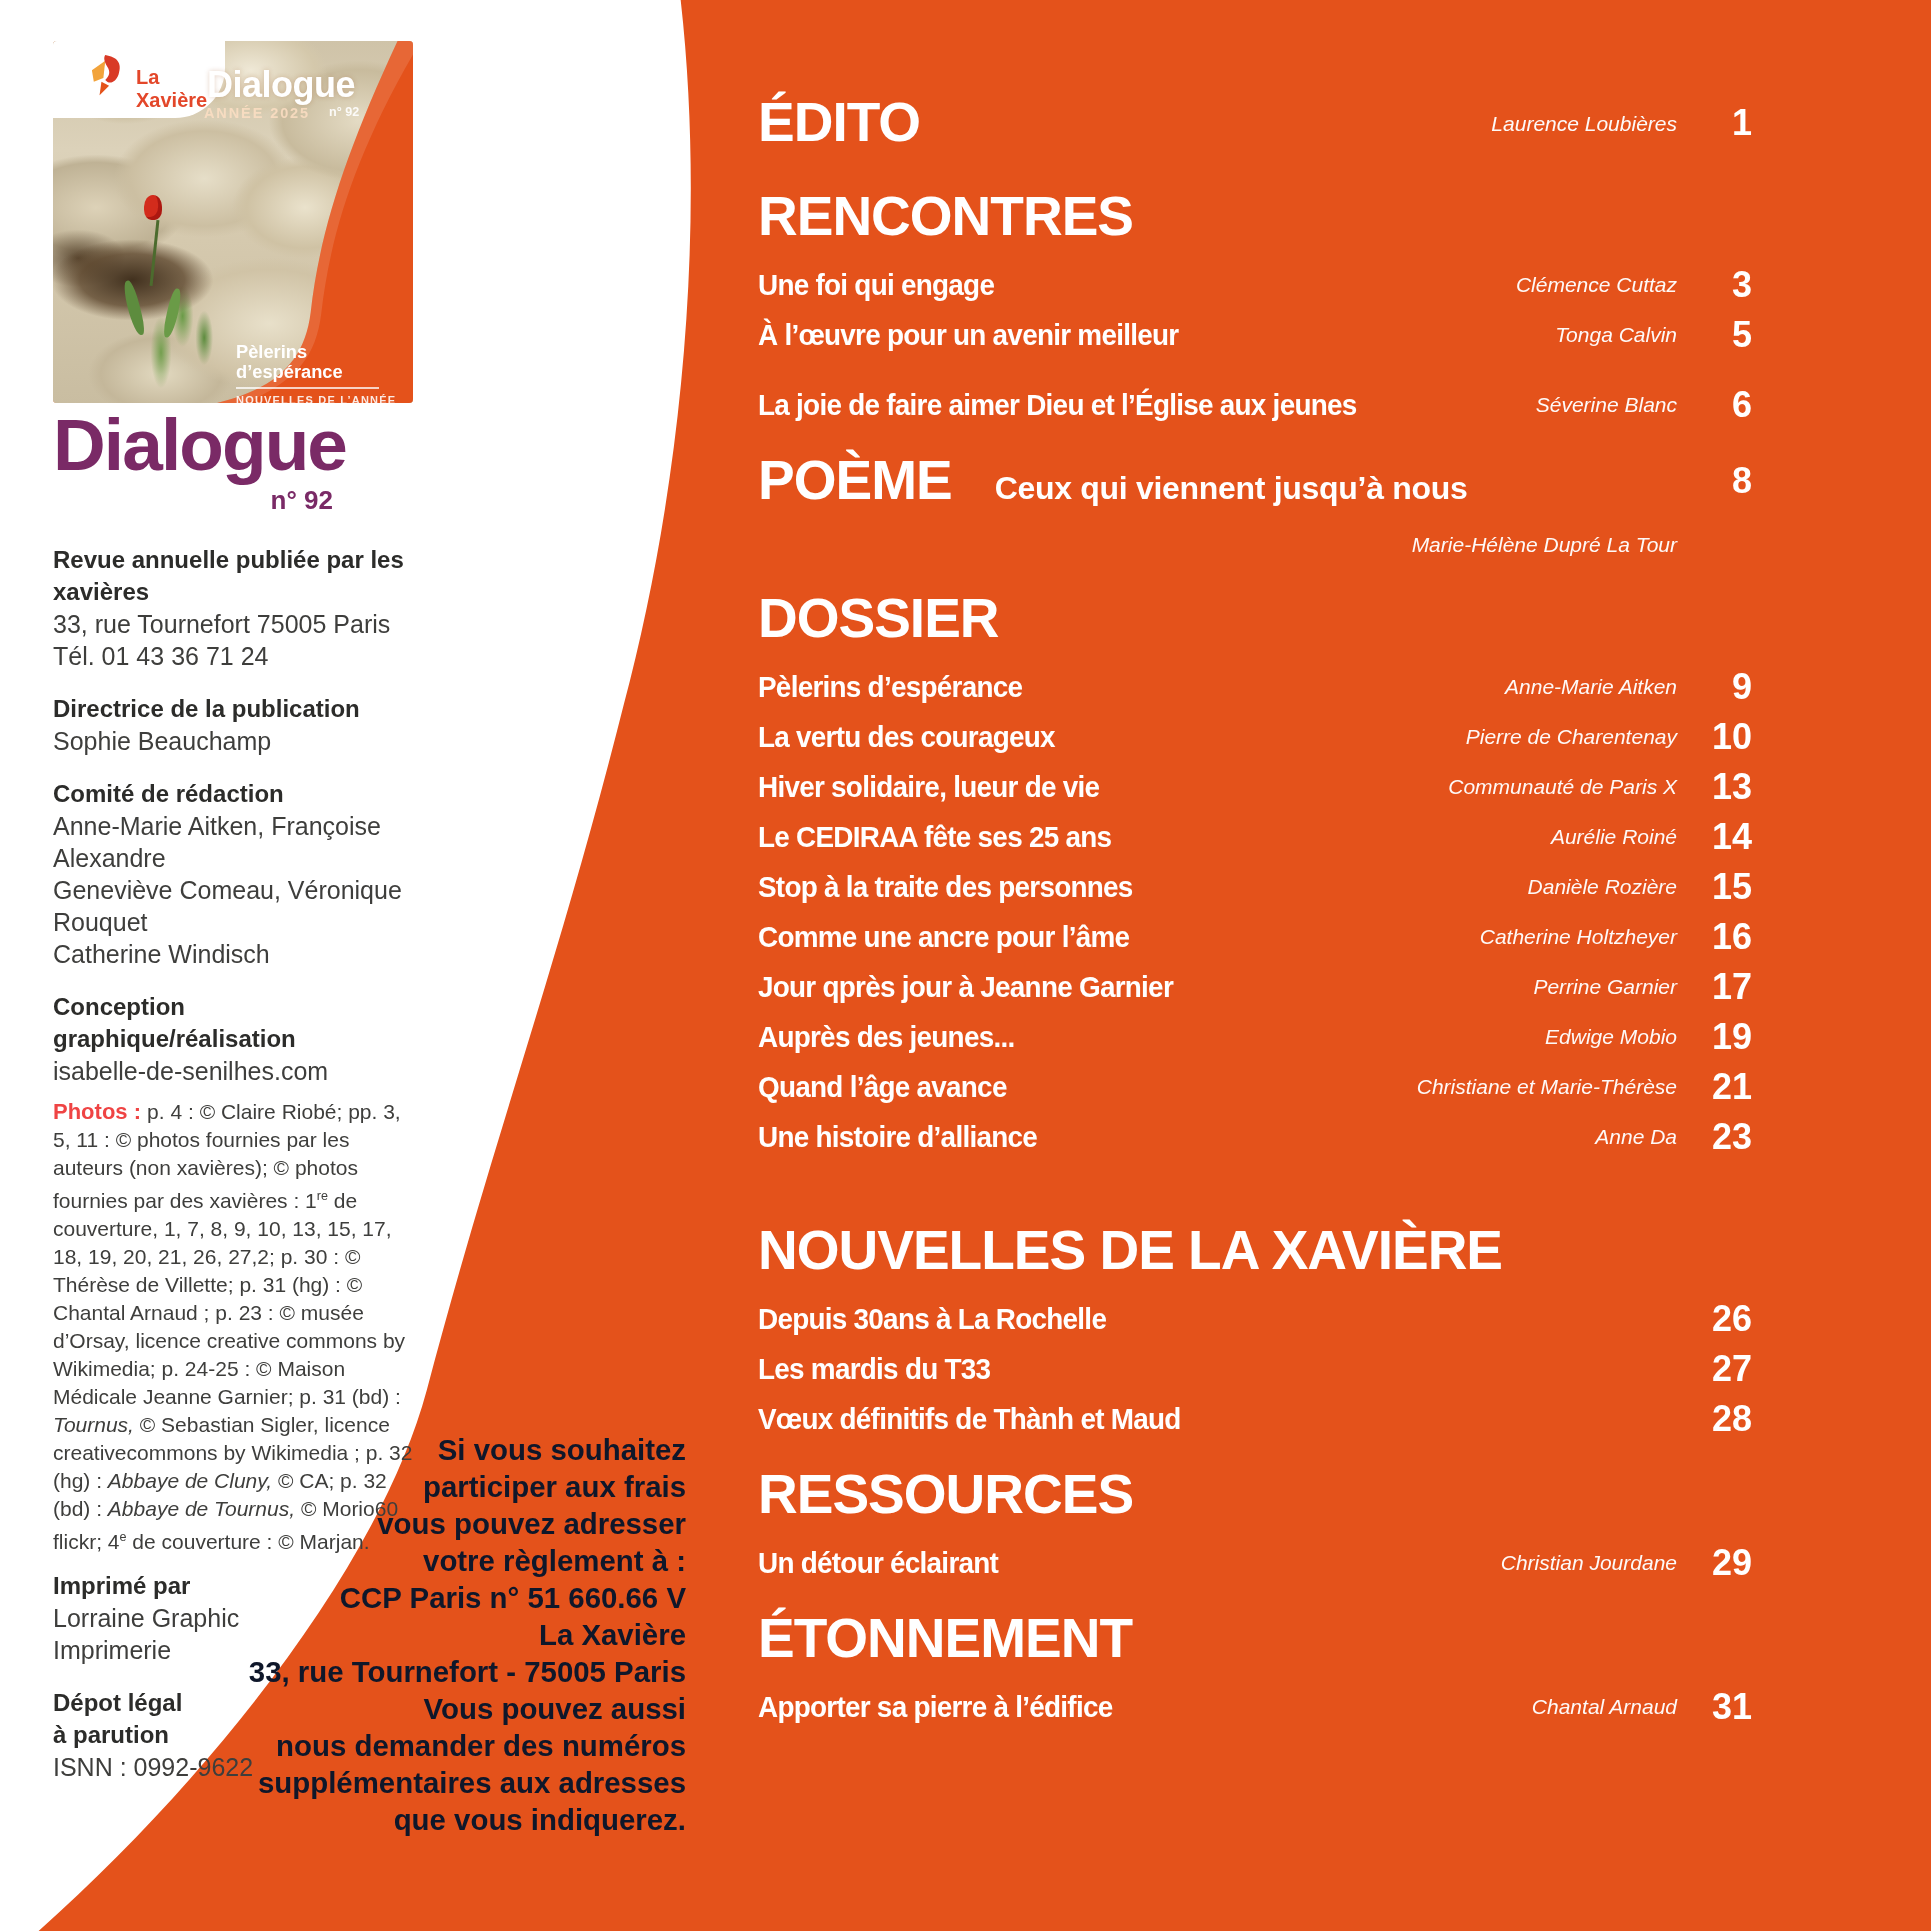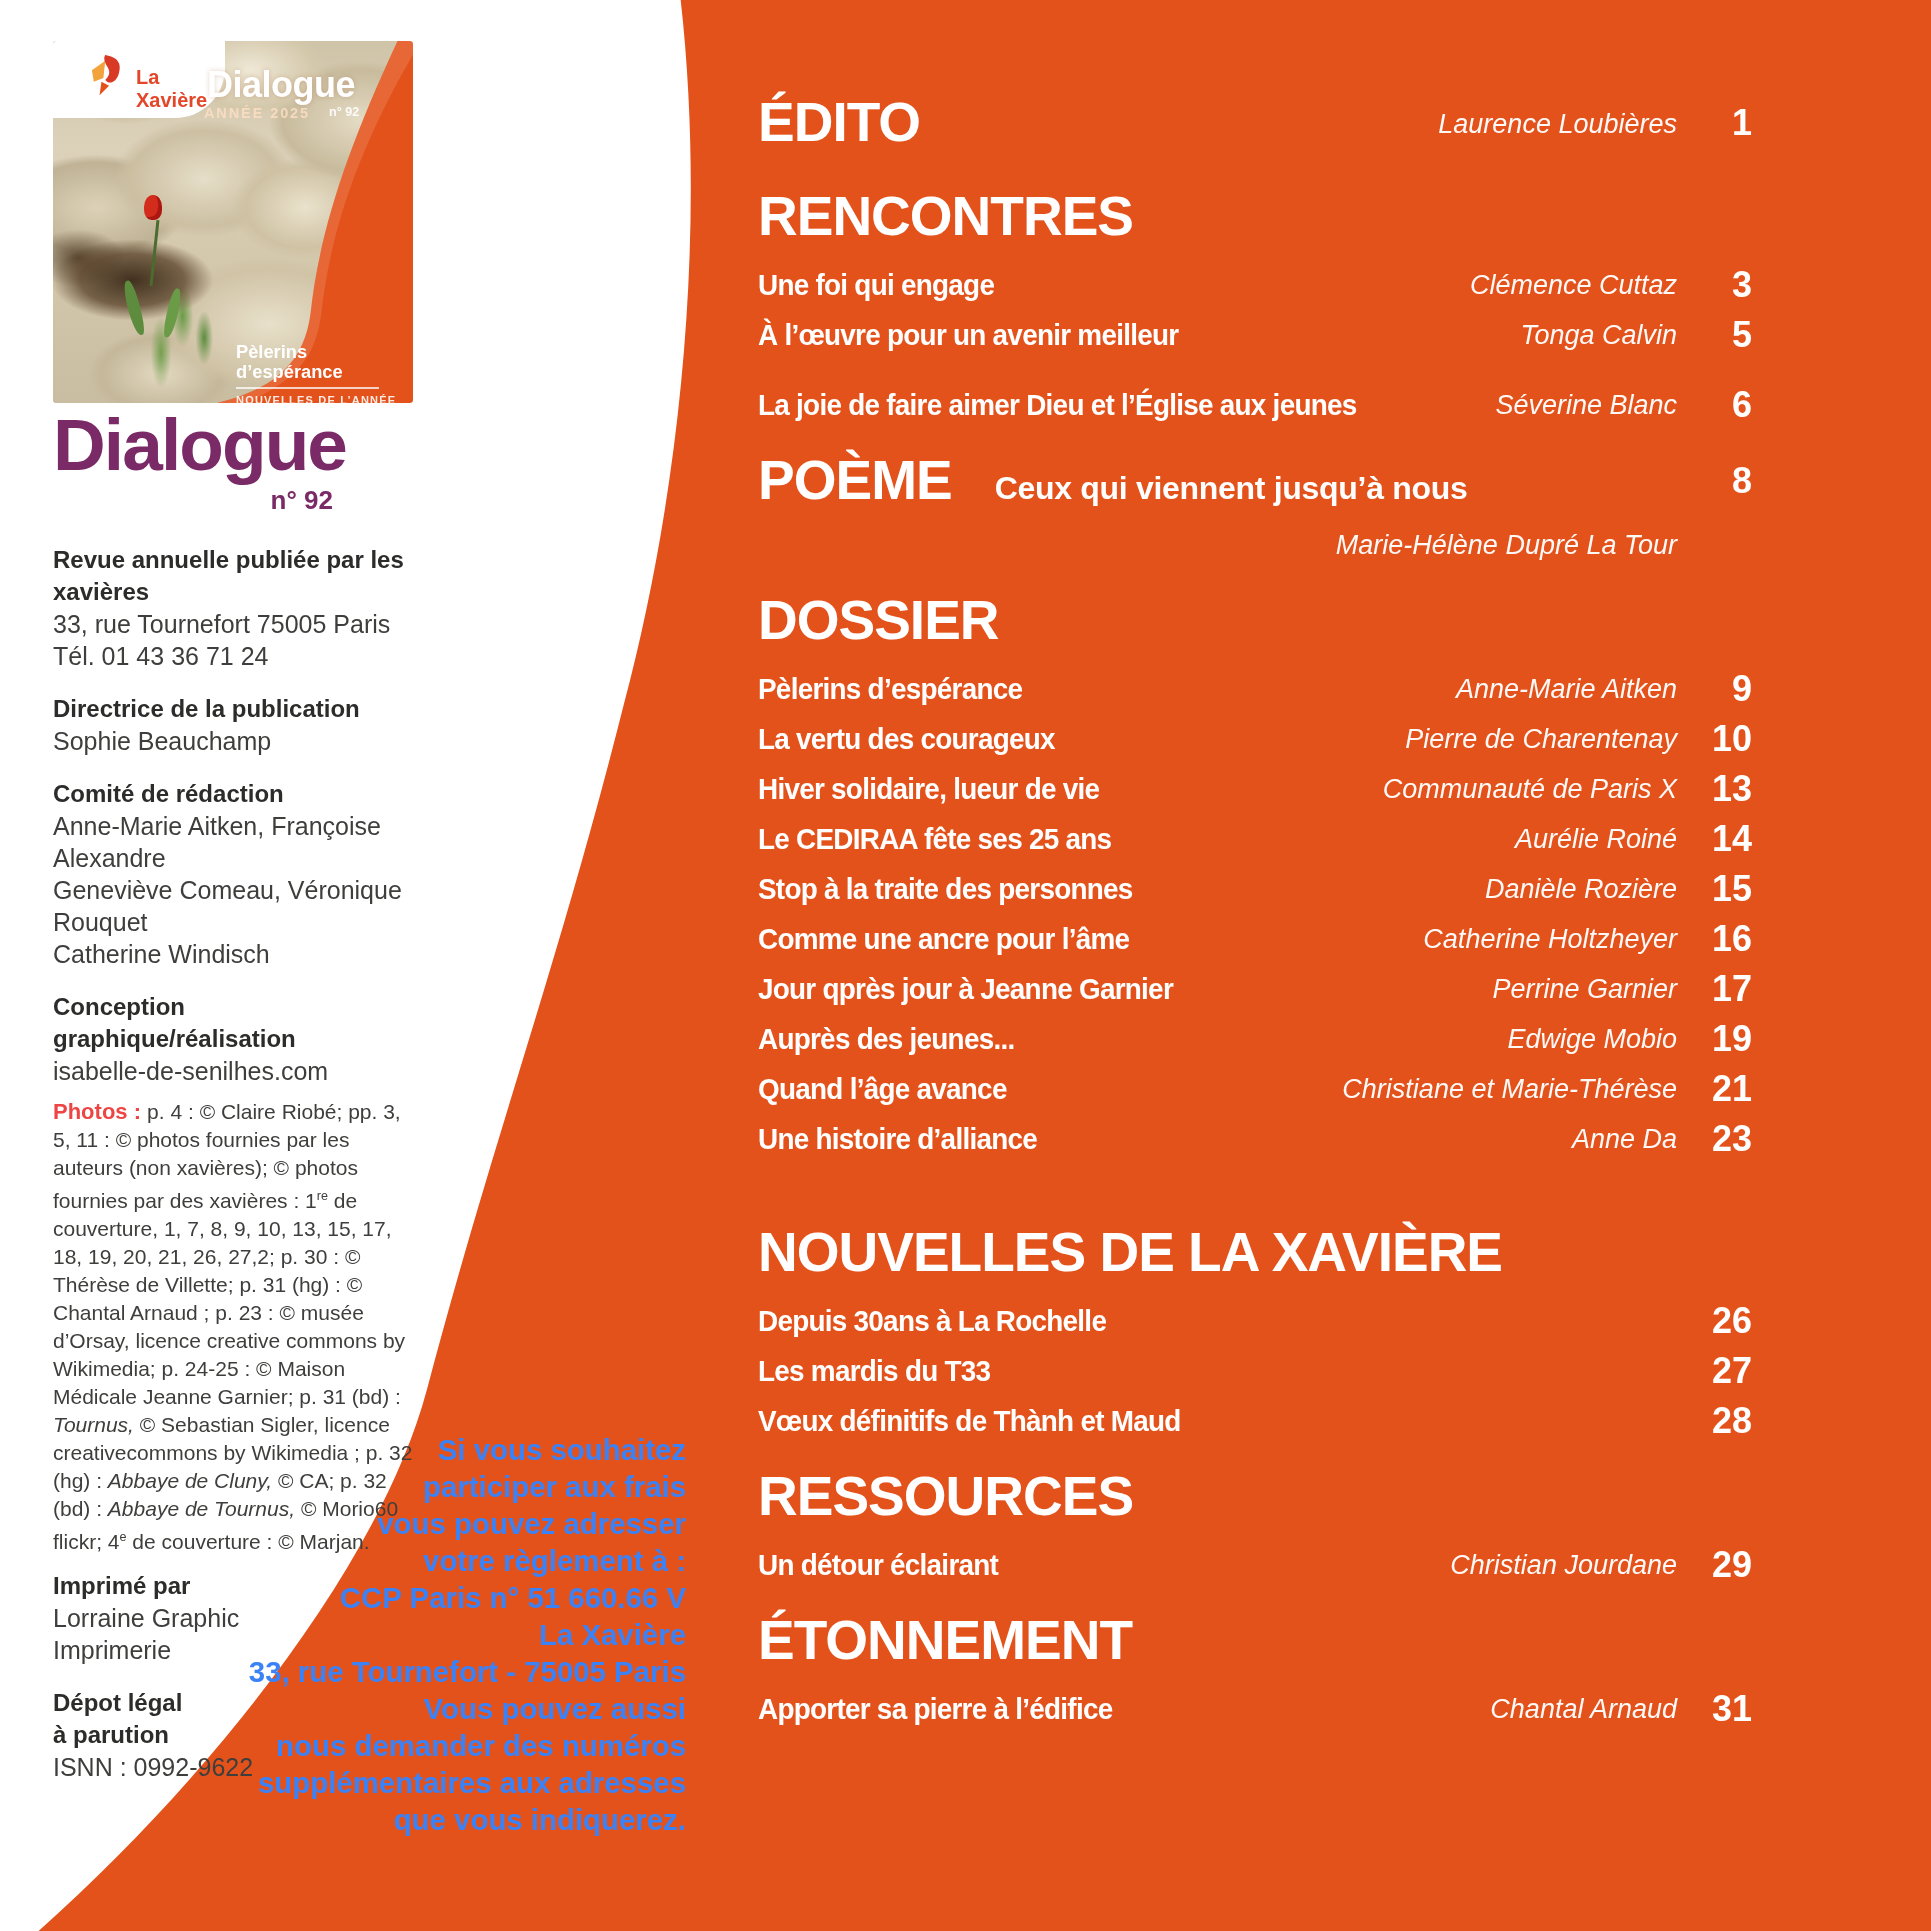--- a/index.html
+++ b/index.html
@@ -63,34 +63,34 @@
   .m-bold{font-size:24px;line-height:32px;font-weight:700;color:#2c2c2a;}
   .m-line{font-size:25px;line-height:32px;}
   .photos-par{margin-top:11.6px;font-size:21px;line-height:28px;width:365px;}
   .photos-par .pb{font-weight:700;font-size:22px;color:#ef4444;}
   .photos-par .pi{font-style:italic;}
   .photos-par .psup{vertical-align:super;font-size:12.6px;}
   .printer-block{margin-top:13.5px;}
 
   
   .subscription{position:absolute;left:232px;top:1431px;width:454px;z-index:3;text-align:right;
-                color:#3b82f6;font-weight:700;font-size:29.4px;line-height:37px;}
+                color:#0f172a;font-weight:700;font-size:29.4px;line-height:37px;}
 
   
   .toc{position:absolute;left:758px;top:92px;width:994px;z-index:3;color:#ffffff;}
   .toc-section{margin-top:20px;}
   .toc-section:first-child{margin-top:0;}
   .toc-section:nth-child(6){margin-top:58px;}
   .toc-header-row{position:relative;line-height:60px;white-space:nowrap;}
   .toc-header{font-size:55px;font-weight:700;letter-spacing:-1px;}
   .toc-inline-title{font-size:32px;font-weight:700;margin-left:43px;letter-spacing:-0.3px;}
   .toc-row{position:relative;height:50px;line-height:50px;white-space:nowrap;}
   .toc-title{display:inline-block;font-size:30px;font-weight:700;letter-spacing:-0.8px;
              transform:scaleX(.93);transform-origin:left center;}
-  .toc-author{font-style:italic;font-weight:400;font-size:27px;opacity:.97;}
+  .toc-author{font-style:italic;font-weight:400;font-size:21px;opacity:.97;}
   .toc-row .toc-author{position:absolute;right:75px;top:0;line-height:50px;}
   .toc-row .toc-page{position:absolute;right:0;top:0;line-height:50px;}
   .toc-header-row .toc-author{position:absolute;right:75px;top:0;line-height:64px;}
   .toc-header-row .toc-page{position:absolute;right:0;top:0;line-height:62px;}
   .toc-page{font-size:36px;font-weight:700;width:75px;text-align:right;display:inline-block;}
   .toc-subauthor{text-align:right;padding-right:75px;line-height:42px;}
 </style>
 </head>
 <body>
 

